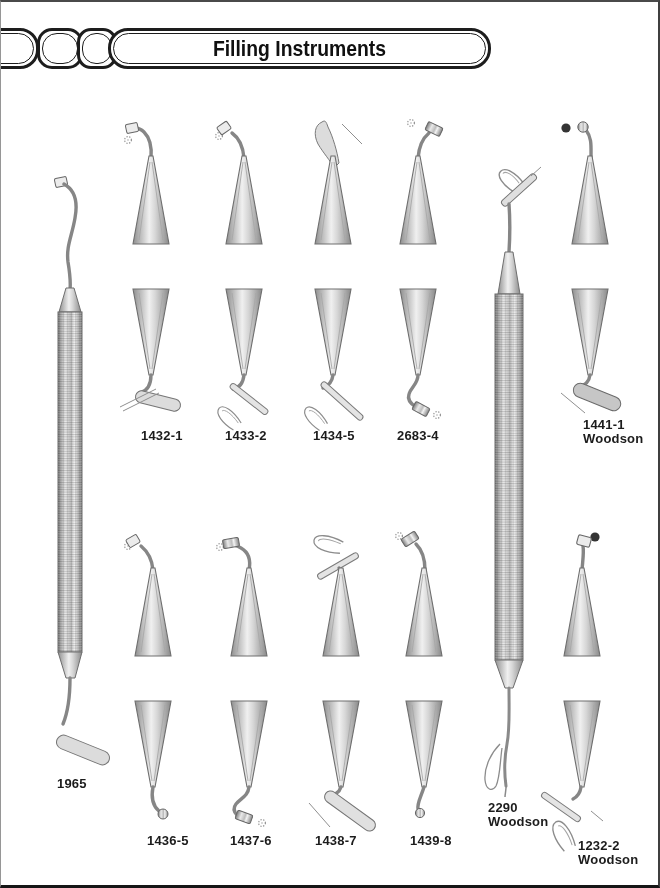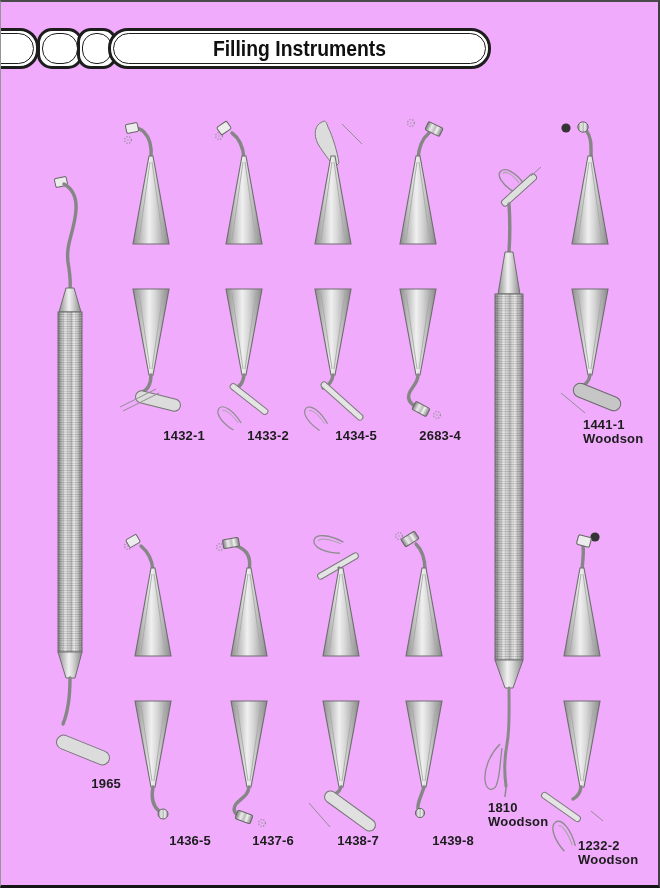--- a/index.html
+++ b/index.html
@@ -1,17 +1,17 @@
 <!DOCTYPE html>
 <html><head>
 <meta charset="utf-8">
 <style>
   html,body{margin:0;padding:0;background:#dcdcdc;}
   .sheet{
-    position:relative;width:660px;height:888px;background:#f0abfc;
+    position:relative;width:660px;height:888px;background:#ffffff;
     box-sizing:border-box;overflow:hidden;
     border-top:2px solid #4a4a4a;border-left:1px solid #969696;
     border-right:2px solid #3f3f3f;border-bottom:3px solid #161616;
     font-family:"Liberation Sans", sans-serif;
   }
   
   .cap{position:absolute;top:26px;height:41px;background:#fff;border:3px solid #1d1d1d;box-sizing:border-box;}
   .cap .inner{position:absolute;inset:2px;border:1px solid #1d1d1d;border-radius:inherit;}
   #capA{left:-36px;width:74px;border-radius:19px;}
   #capB{left:36px;width:46px;border-radius:15px;}
@@ -21,21 +21,21 @@
     position:absolute;inset:0;display:flex;align-items:center;justify-content:center;
     font-weight:700;font-size:22px;color:#101010;transform:scaleX(.88);white-space:nowrap;
   }
   
   svg.fig{position:absolute;overflow:visible;}
   .nk{fill:none;stroke:#868686;stroke-width:3.4;stroke-linecap:round;}
   .nk2{fill:none;stroke:#8a8a8a;stroke-width:3;stroke-linecap:round;}
   .thin{stroke:#8f8f8f;stroke-width:1;fill:none;}
   
   .lbl{position:absolute;font-size:13px;font-weight:700;color:#1c1c1c;line-height:13.5px;letter-spacing:.2px;}
-  .ctr{width:64px;text-align:right;}
+  .ctr{width:64px;text-align:left;}
   .lbl span{display:block;}
 </style>
 </head>
 <body>
 
 <svg width="0" height="0" style="position:absolute" aria-hidden="true">
   <defs>
     <linearGradient id="gm" x1="0" x2="1" y1="0" y2="0">
       <stop offset="0" stop-color="#7d7d7d"></stop>
         <stop offset=".3" stop-color="#e9e9e9"></stop>
@@ -313,21 +313,21 @@
     </div>
   <div class="lbl ctr" style="left:314px;top:832px">
       <span>1438-7</span>
       <span></span>
     </div>
   <div class="lbl ctr" style="left:409px;top:832px">
       <span>1439-8</span>
       <span></span>
     </div>
   <div class="lbl" style="left:487px;top:799px">
-      <span>1810</span>
+      <span>2290</span>
       <span>Woodson</span>
     </div>
   <div class="lbl" style="left:577px;top:837px">
       <span>1232-2</span>
       <span>Woodson</span>
     </div>
 
 </div>
 
 </body></html>

